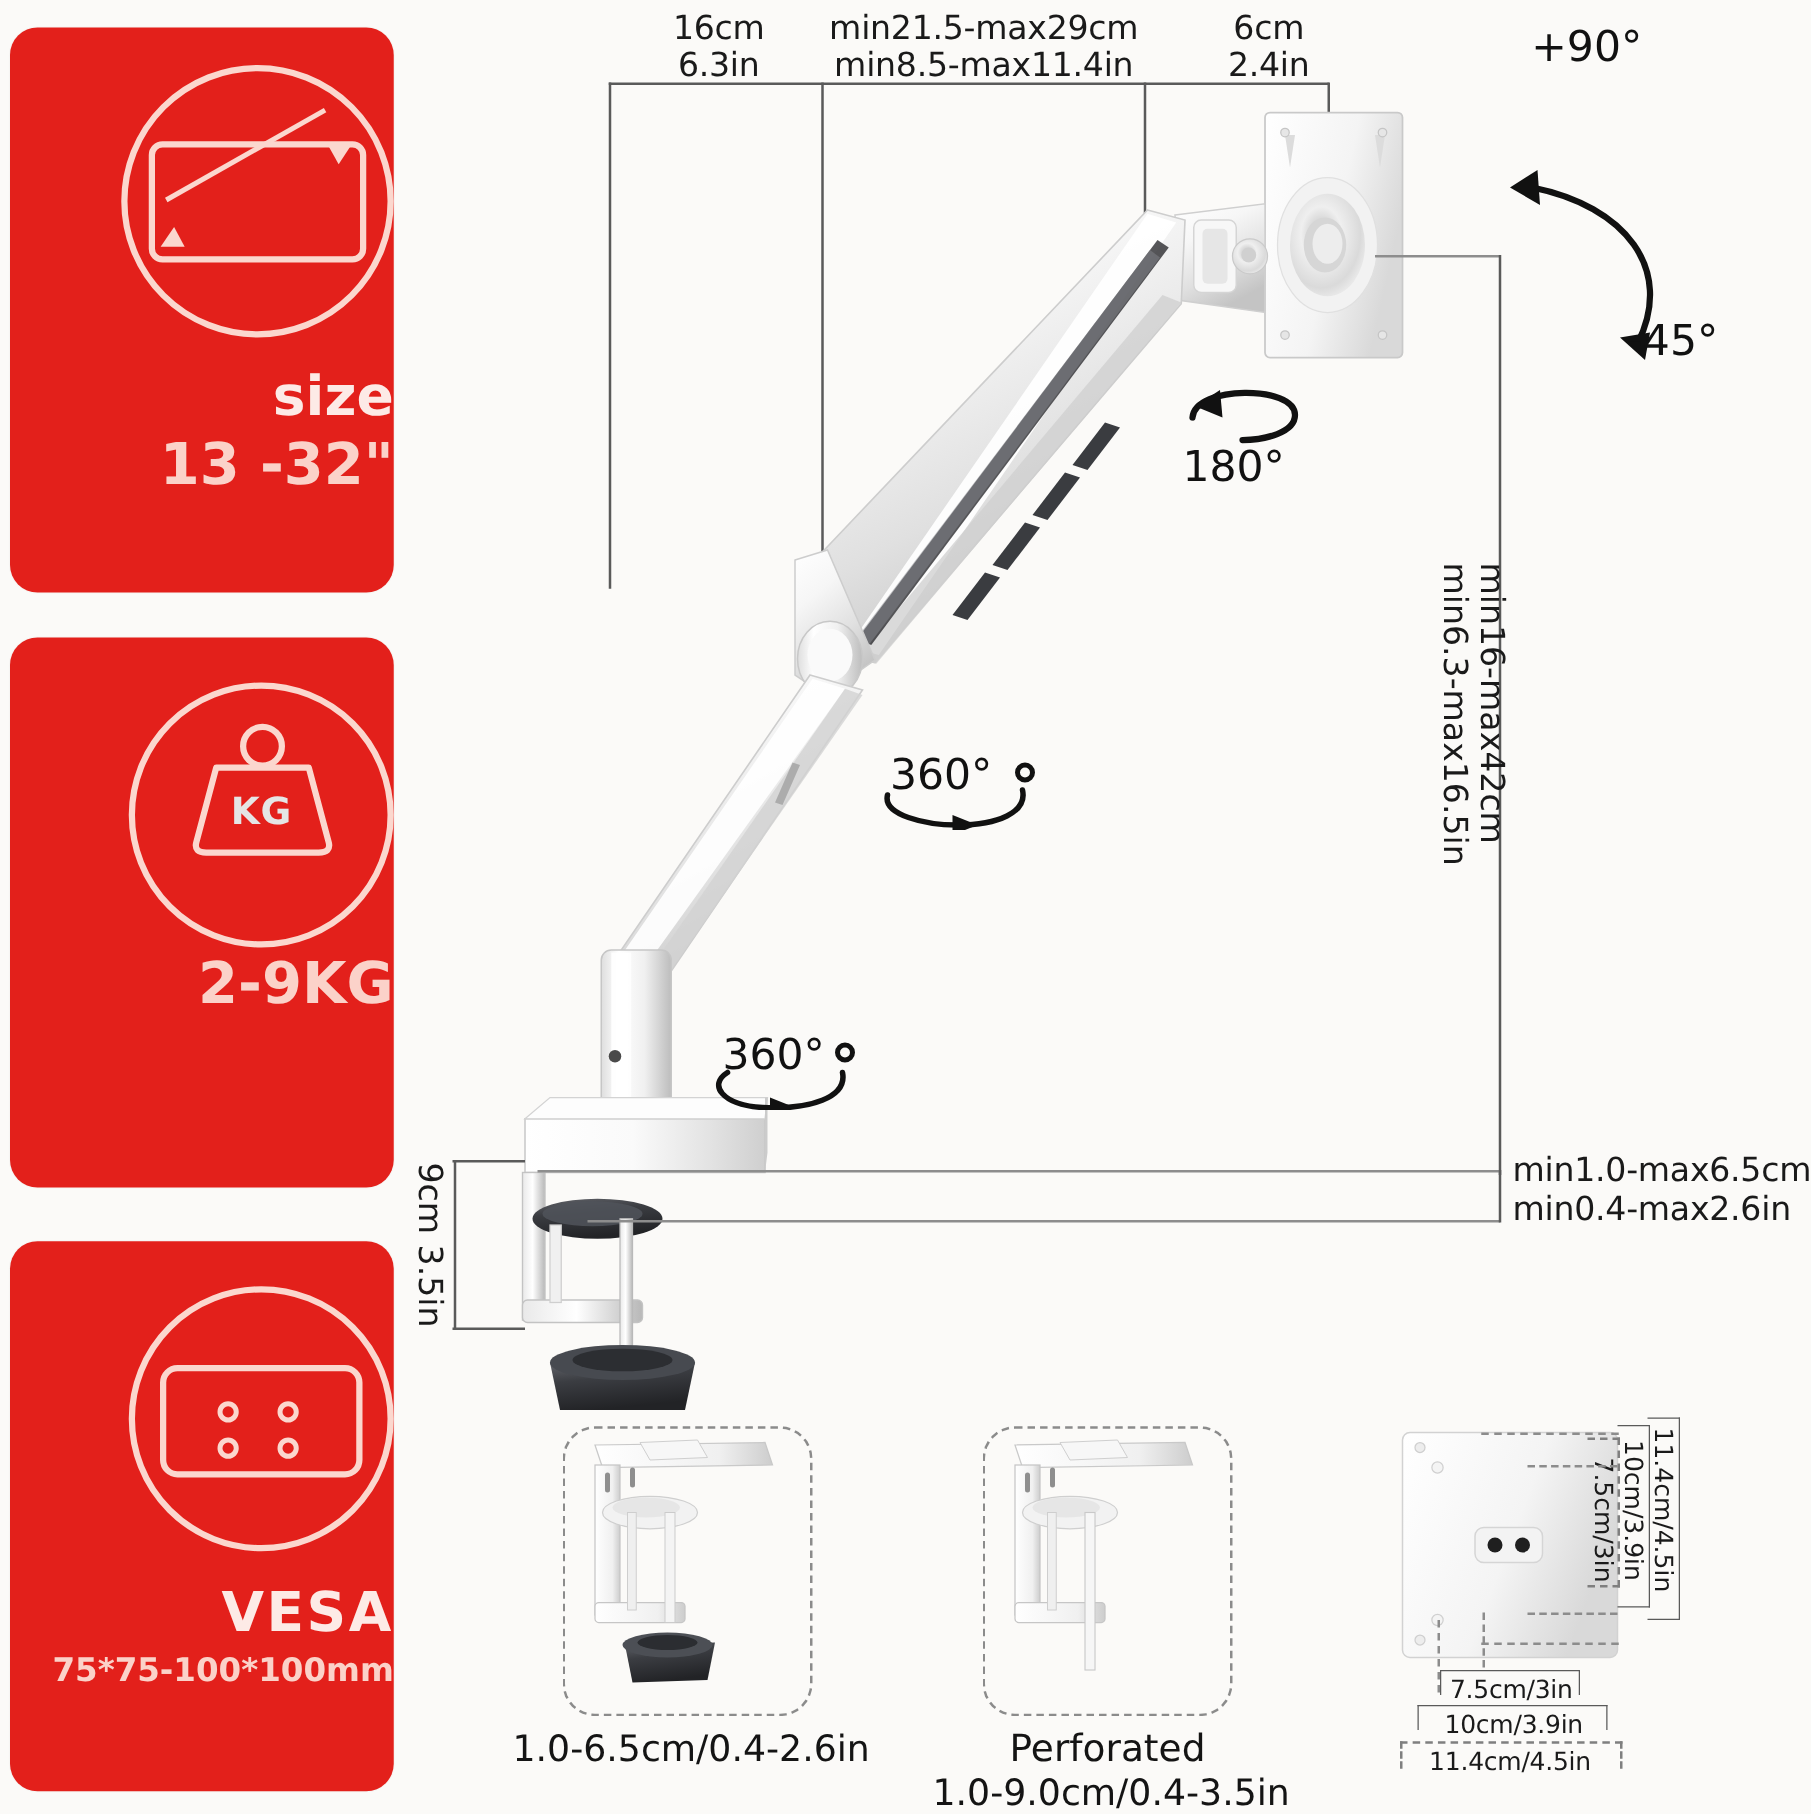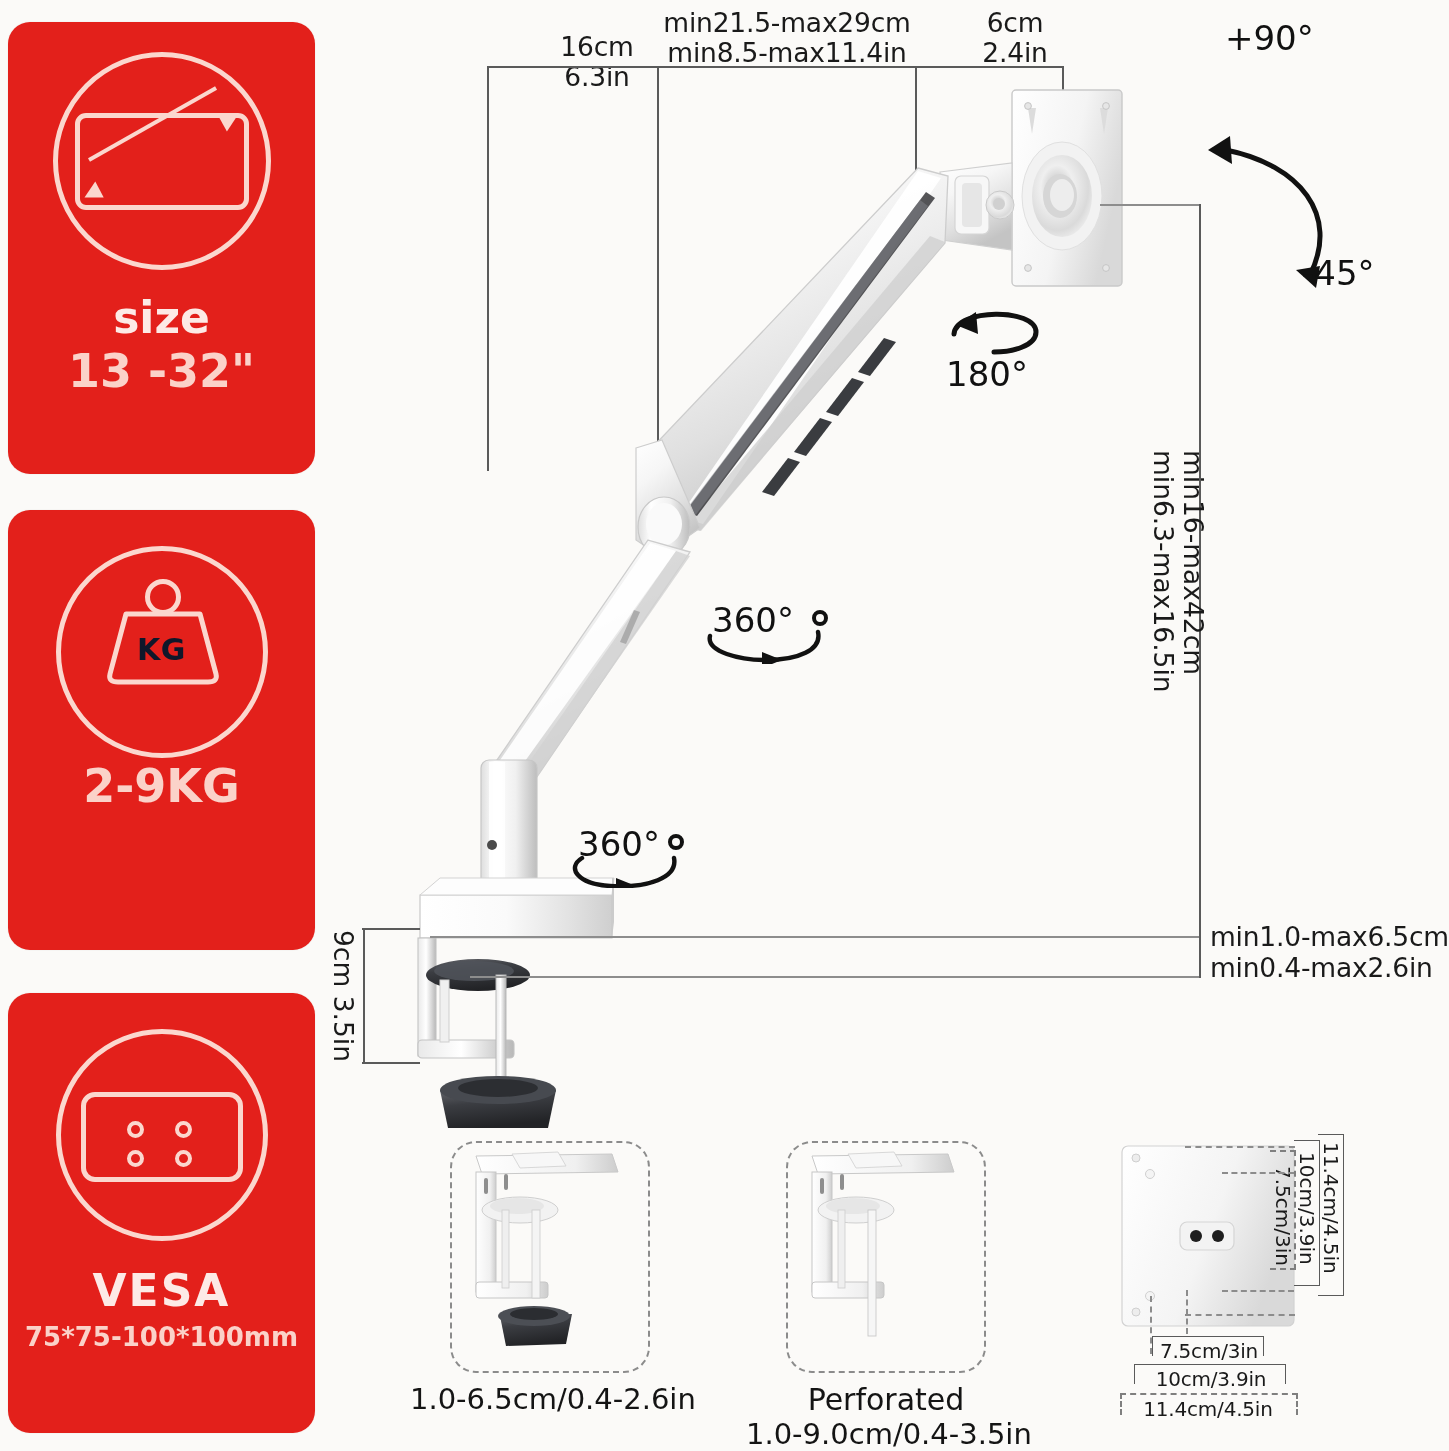--- a/index.html
+++ b/index.html
@@ -16,21 +16,21 @@
   
   .badge{
     position:absolute;
     left:8px;
     width:307px;
     background:#e3201b;
     border-radius:22px;
     box-shadow:0 0 0 1px rgba(0,0,0,0.02);
     display:flex;
     flex-direction:column;
-    align-items:center;
+    align-items:flex-end;
     justify-content:flex-start;
     box-sizing:border-box;
   }
   #badge-size{top:22px;height:452px;}
   #badge-load{top:510px;height:440px;}
   #badge-vesa{top:993px;height:440px;}
 
   .badge-icon{
     margin-top:30px;
     width:218px;height:218px;
@@ -86,21 +86,21 @@
     left:89px;top:33px;
     width:36px;height:36px;
     border:5px solid #fbd7ce;
     border-radius:50%;
     box-sizing:border-box;
   }
   .kg-text{
     position:absolute;
     left:0;top:86px;width:212px;
     text-align:center;
-    color:#0f172a;
+    color:#e5e5e5;
     font-size:30px;font-weight:bold;
     letter-spacing:0.5px;
   }
 
   
   .vesa-rect{
     position:absolute;
     left:25px;top:63px;
     width:162px;height:90px;
     border:5px solid #fbd7ce;
@@ -225,21 +225,21 @@
     <div class="vesa-rect"></div>
     <div class="vesa-hole" style="left:71px;top:92px;"></div>
     <div class="vesa-hole" style="left:119px;top:92px;"></div>
     <div class="vesa-hole" style="left:71px;top:121px;"></div>
     <div class="vesa-hole" style="left:119px;top:121px;"></div>
   </div>
   <div class="badge-title">VESA</div>
   <div class="badge-sub">75*75-100*100mm</div>
 </div>
 
-<div class="dim c" style="left:507px;top:8px;width:180px;margin-top:24px;">
+<div class="dim c" style="left:485px;top:8px;width:180px;">
   <div>16cm</div>
   <div>6.3in</div>
 </div>
 <div class="dim c" style="left:640px;top:8px;width:294px;">
   <div>min21.5-max29cm</div>
   <div>min8.5-max11.4in</div>
 </div>
 <div class="dim c" style="left:940px;top:8px;width:150px;">
   <div>6cm</div>
   <div>2.4in</div>

